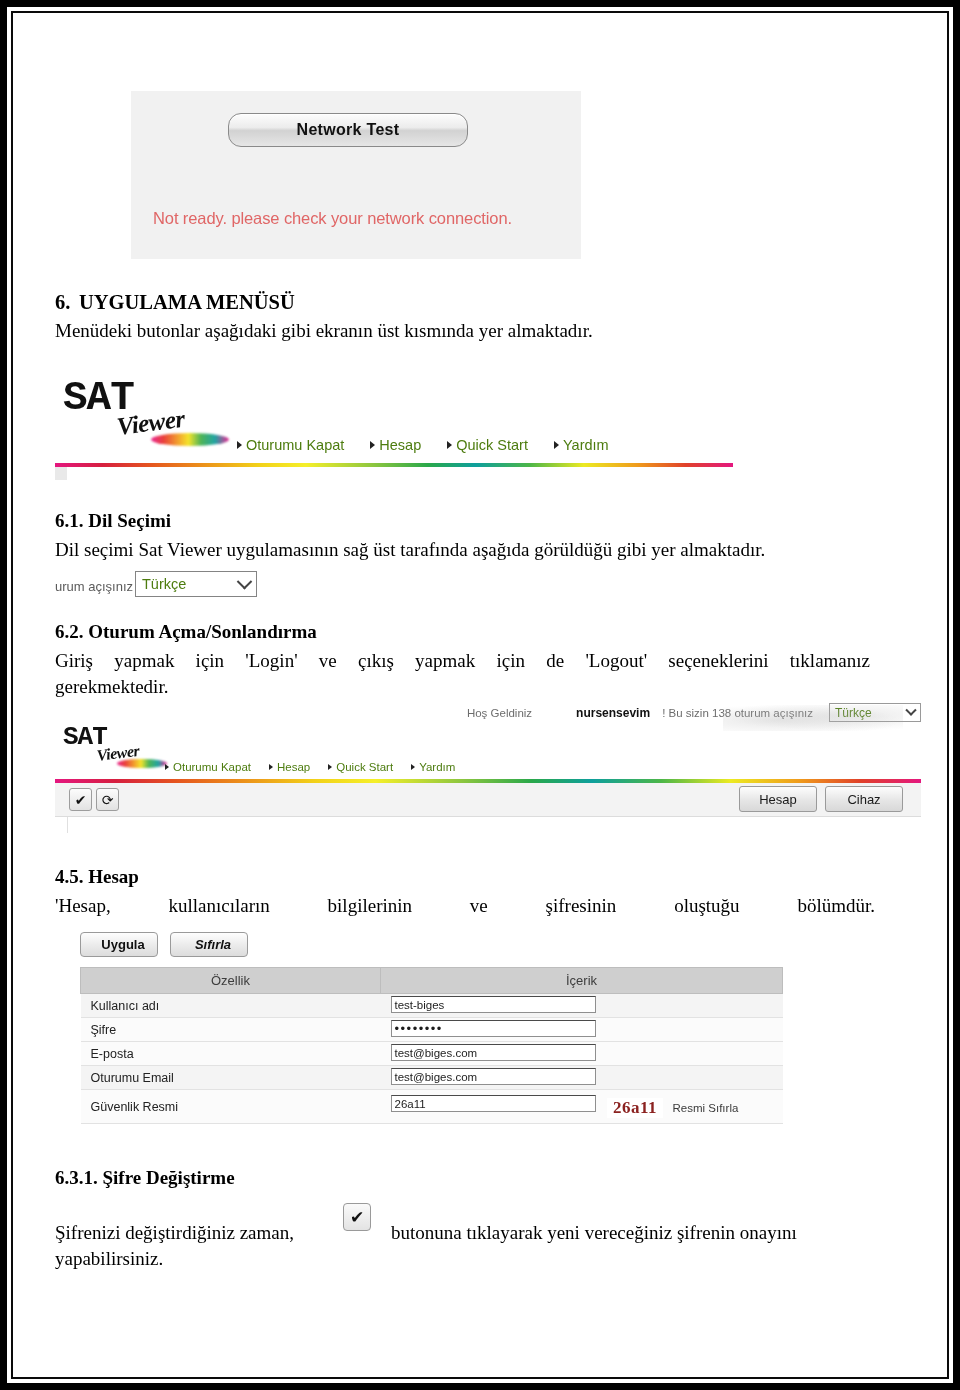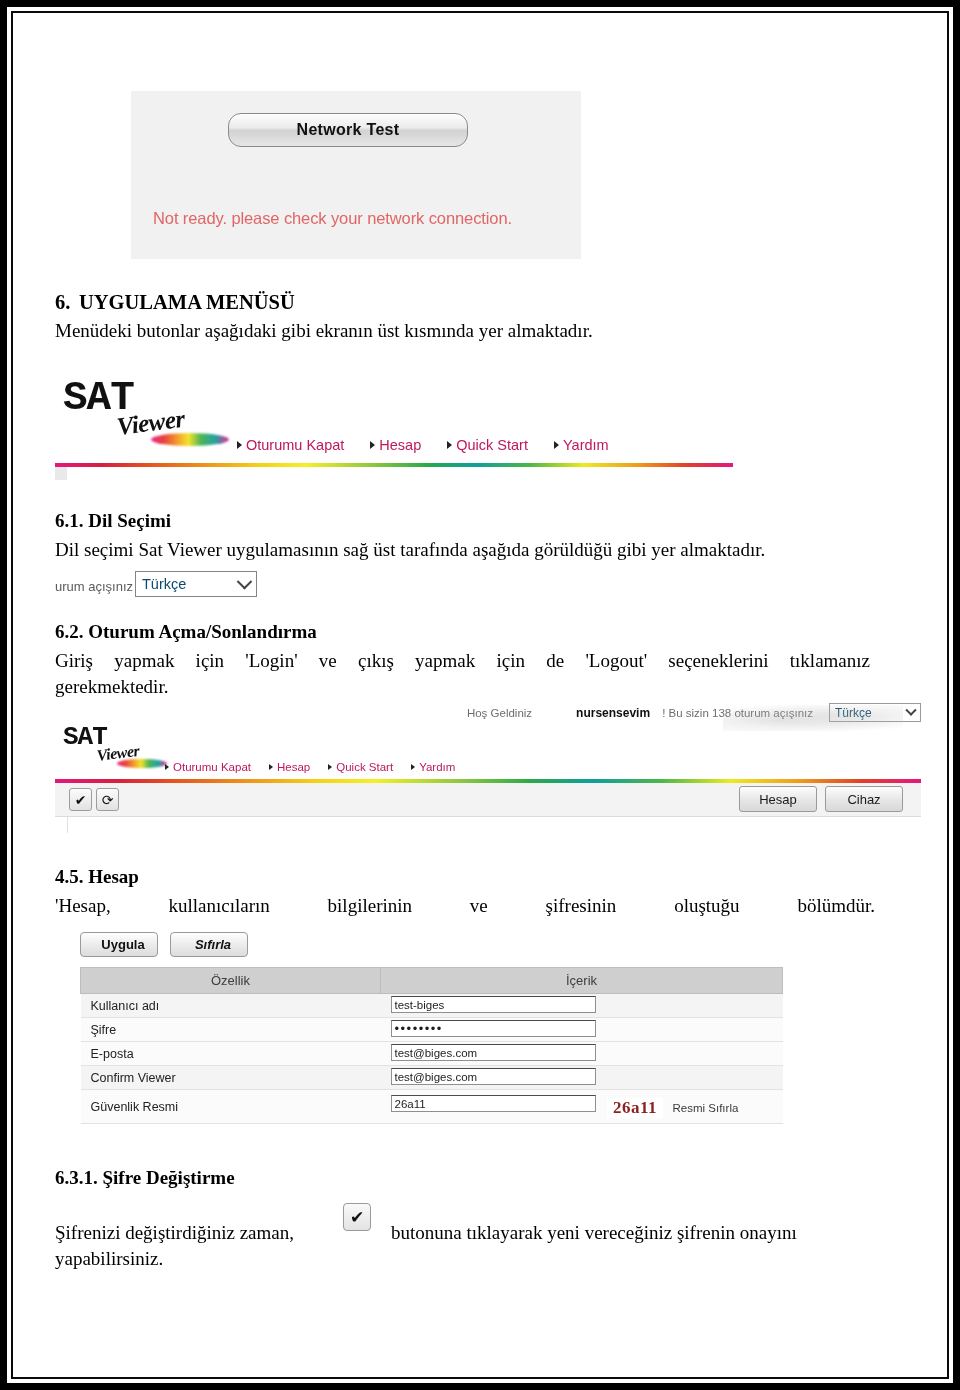--- a/index.html
+++ b/index.html
@@ -83,21 +83,21 @@
     display:inline-block; letter-spacing:-.5px;
   }
   .rainbow-smudge {
     position:absolute;
     height:13px; border-radius:50%;
     background:linear-gradient(90deg,#e8178a 0%,#e8312b 16%,#f08a1d 32%,#f4e21a 48%,#3fae49 64%,#0f9d9b 82%,#e8178a 100%);
     filter:blur(1px); opacity:.92;
   }
   .menu-items {
     position:absolute; display:flex; align-items:center;
-    font-family:"Liberation Sans", sans-serif; color:#be185d;
+    font-family:"Liberation Sans", sans-serif; color:#4d7c0f;
   }
   .menu-item { display:flex; align-items:center; margin-right:26px; white-space:nowrap; }
   .menu-arrow {
     width:0;height:0;border-left:5px solid #222;
     border-top:4px solid transparent;border-bottom:4px solid transparent;
     margin-right:4px;
   }
   .rainbow-bar {
     position:absolute; height:4px; width:100%;
     background:linear-gradient(90deg,
@@ -111,21 +111,21 @@
   
   .fig-lang { position:absolute; left:42px; top:556px; width:205px; height:34px; }
   .lang-prefix {
     position:absolute; left:0; top:10px;
     font-family:"Liberation Sans", sans-serif; font-size:13px; color:#5b5b5b;
     white-space:nowrap;
   }
   .select-box {
     position:absolute; border:1px solid #848484; background:#fff;
     display:flex; align-items:center; justify-content:space-between;
-    font-family:"Liberation Sans", sans-serif; color:#0c4a6e;
+    font-family:"Liberation Sans", sans-serif; color:#4d7c0f;
   }
   .chev {
     display:inline-block; width:11px; height:11px;
     border-right:2.5px solid #444; border-bottom:2.5px solid #444;
     transform:rotate(45deg) translate(-2px,-2px);
   }
 
   
   .fig-menu2 { position:absolute; left:42px; top:690px; width:866px; height:130px; }
   .welcome-bar {
@@ -374,21 +374,21 @@
                 <span class="cell-input dots">••••••••</span>
               </td>
             </tr>
             <tr class="even">
               <td>E-posta</td>
               <td>
                 <span class="cell-input">test@biges.com</span>
               </td>
             </tr>
             <tr class="odd">
-              <td>Confirm Viewer</td>
+              <td>Oturumu Email</td>
               <td>
                 <span class="cell-input">test@biges.com</span>
               </td>
             </tr>
             <tr class="even">
               <td style="height:34px;">Güvenlik Resmi</td>
               <td style="height:34px;">
                 <span class="cell-input">26a11</span>
                 <span class="captcha">26a11</span>
                 <span class="captcha-link">Resmi Sıfırla</span>

